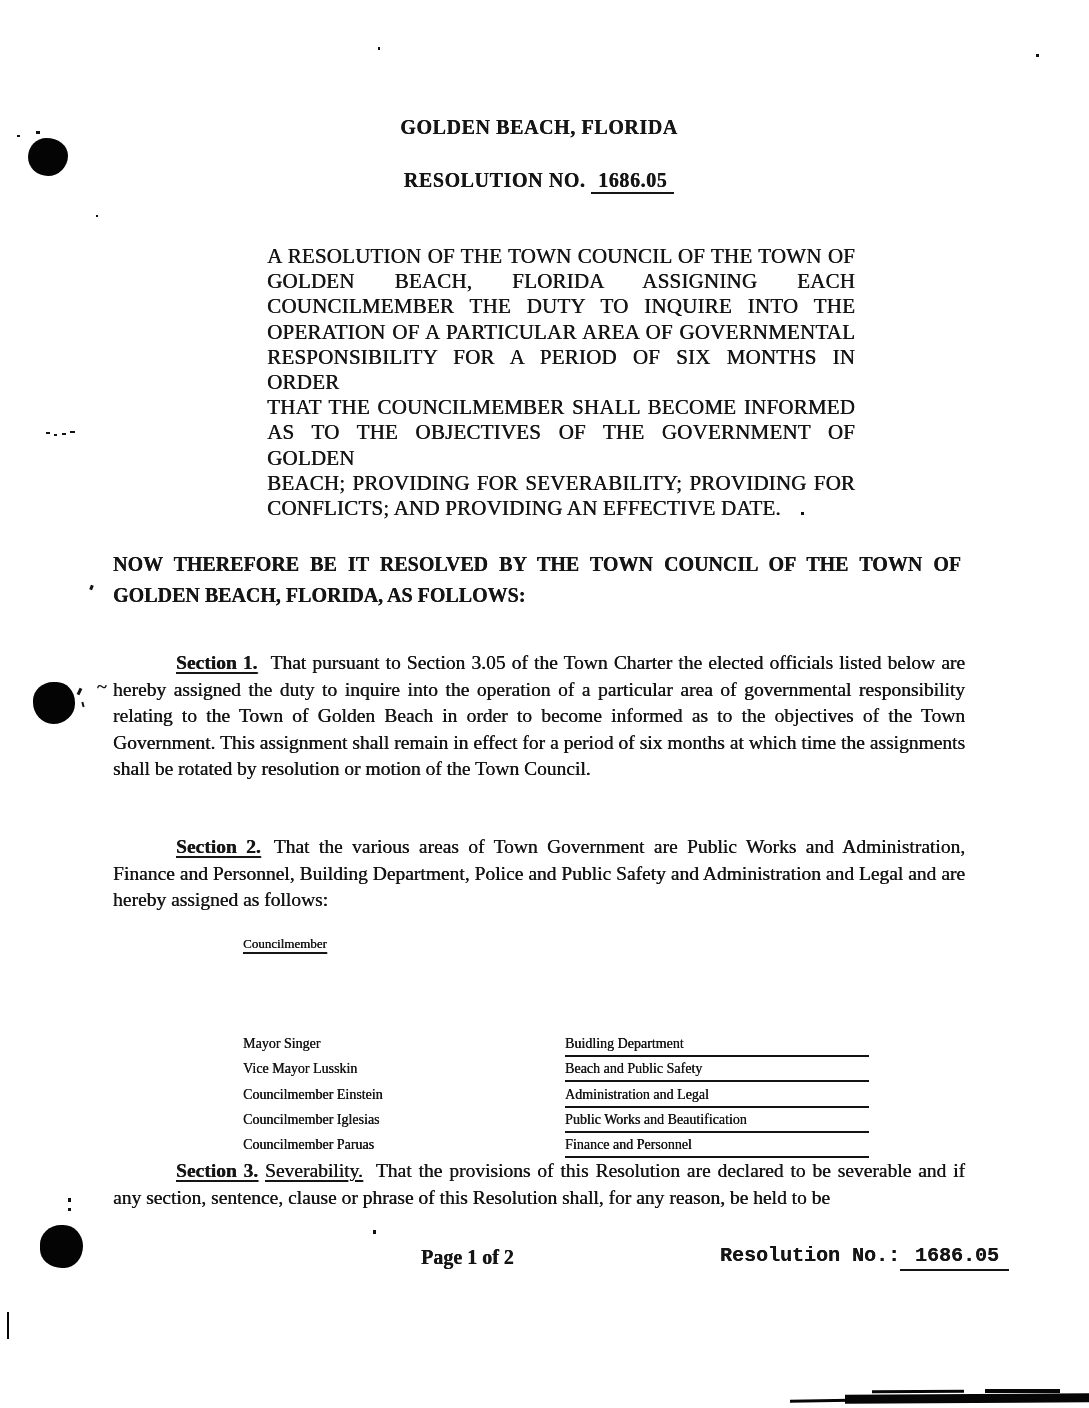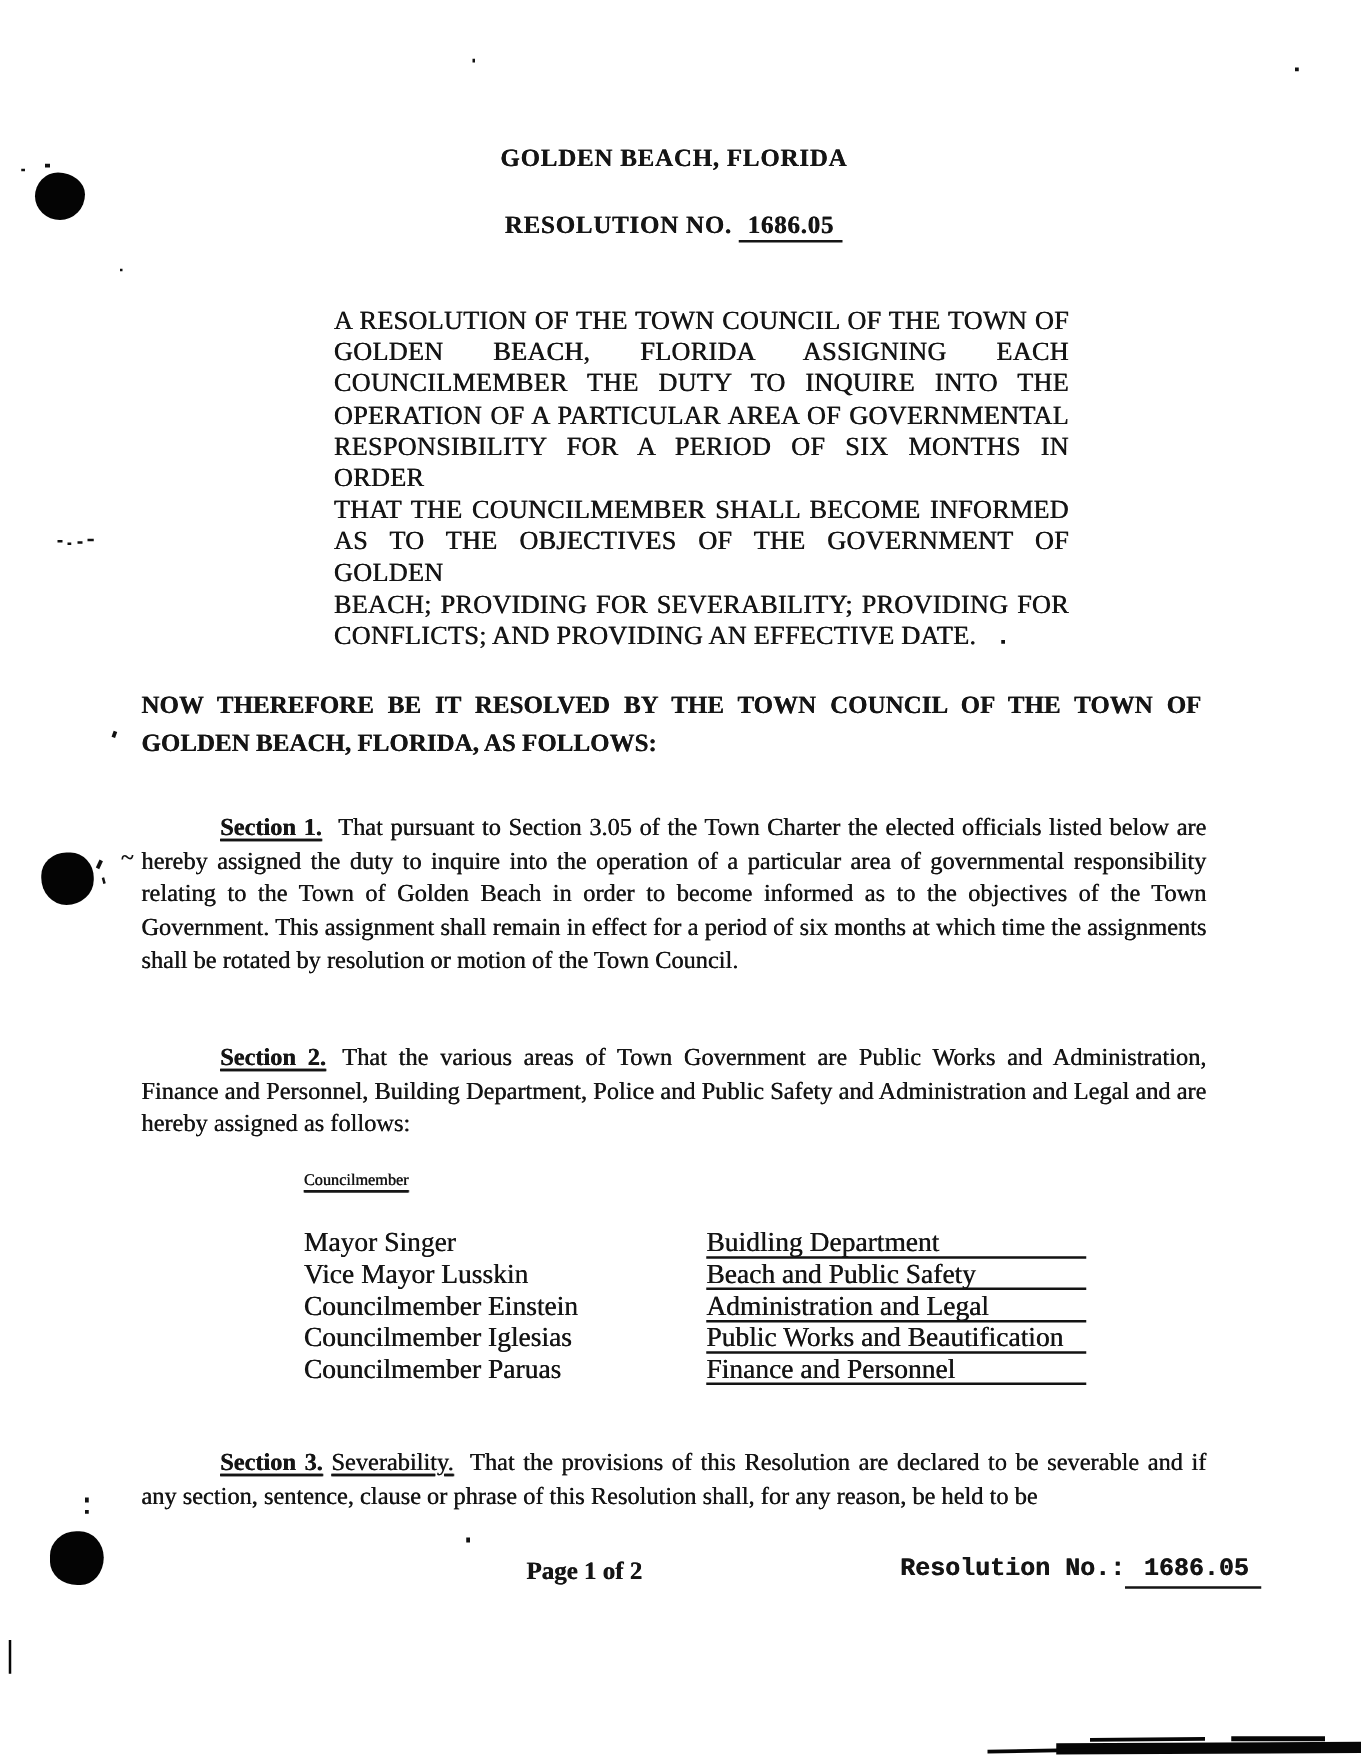--- a/index.html
+++ b/index.html
@@ -29,21 +29,21 @@
   .sec-label { font-weight:bold; text-decoration:underline;
     text-decoration-thickness:2px; text-underline-offset:3px; }
   .sec-sublabel { text-decoration:underline; text-decoration-thickness:1.5px;
     text-underline-offset:3px; }
   .sec-body { margin-left:13px; }
 
   .cm-heading { left:243px; top:936px; font-size:13px;
     text-decoration:underline; text-decoration-thickness:1.5px;
     text-underline-offset:4px; text-shadow:0.35px 0 0 currentColor; }
 
-  .assign { left:243px; top:981px; font-size:22px;
+  .assign { left:243px; top:1031px; font-size:14px;
     text-shadow:0.35px 0 0 currentColor; }
   .arow { height:25.3px; line-height:25.3px; white-space:nowrap; }
   .member { display:inline-block; width:322px; vertical-align:top; }
   .area { display:inline-block; width:304px; height:24px;
     border-bottom:2.3px solid #131313; vertical-align:top; }
 
   .footer-page { left:421px; top:1246px; font-weight:bold; font-size:20px;
     text-shadow:0.3px 0 0 currentColor; }
   .footer-res { left:720px; top:1244px; font-weight:bold; font-size:20px;
     text-shadow:0.3px 0 0 currentColor;font-family:Liberation Mono, monospace; }

